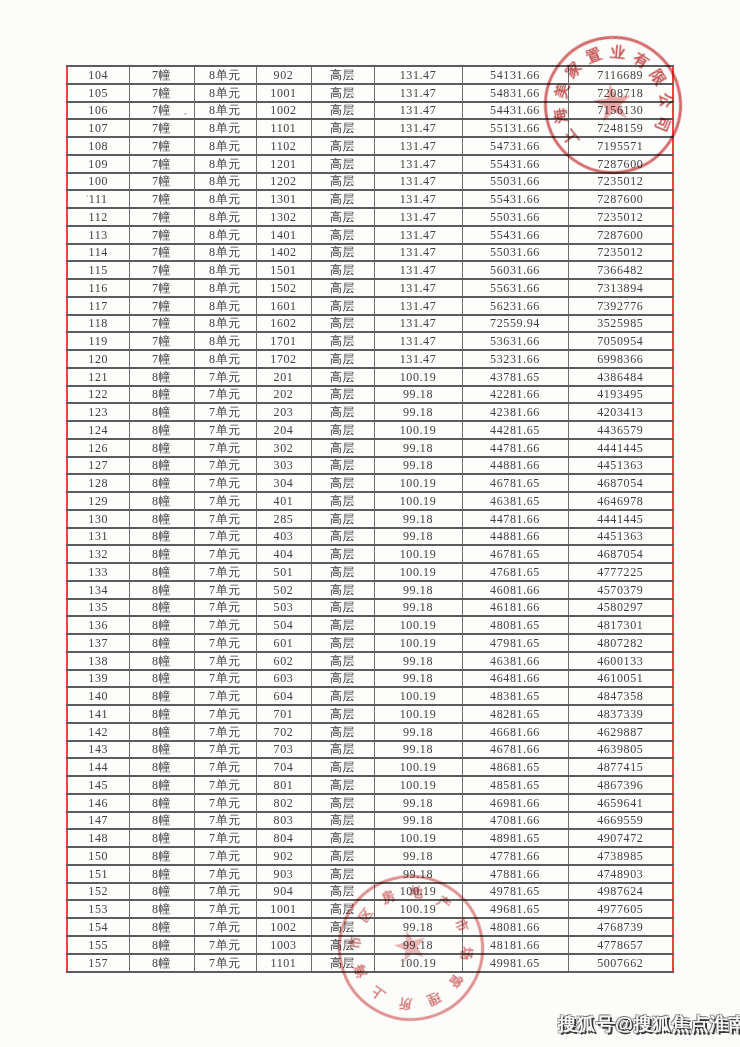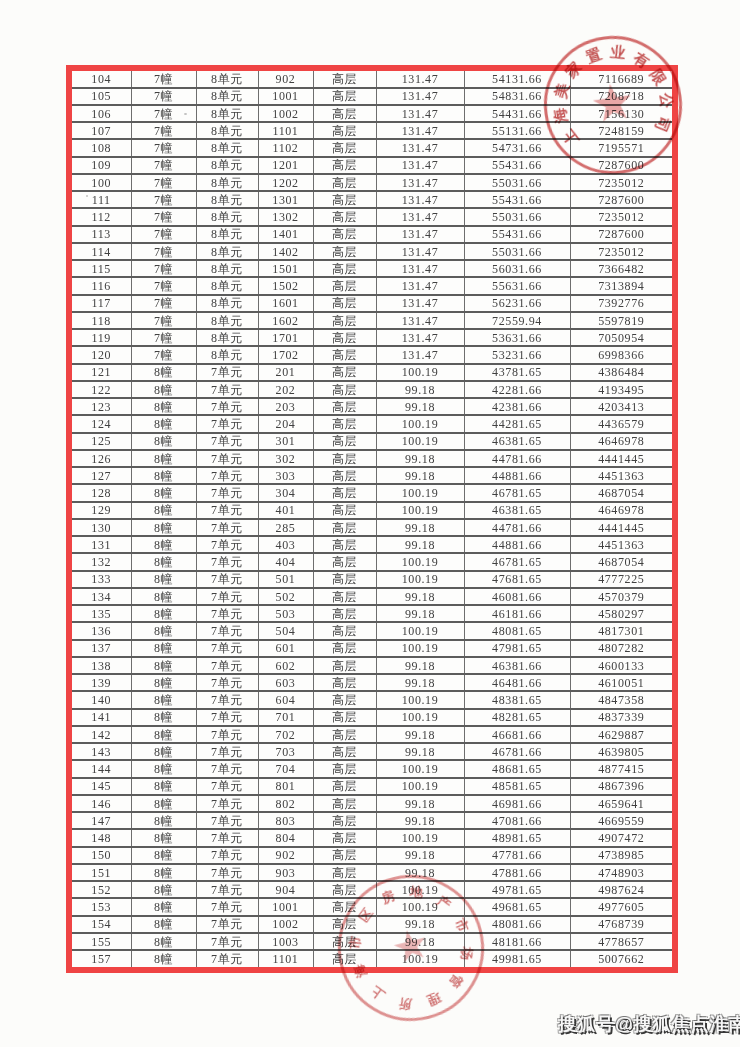--- a/index.html
+++ b/index.html
@@ -15,21 +15,21 @@
     background:#fdfdfc;
   }
   table.price td{
     border:1px solid #6e6e6e;
     border-top:2px solid #5c5c5c;
     border-bottom:2px solid #5c5c5c;
     text-align:center;vertical-align:middle;
     font-size:12px;color:#414141;letter-spacing:0.6px;
     padding:0;line-height:1;white-space:nowrap;overflow:hidden;
   }
-  table.price{border:6px solid #ef4444;}
+  table.price{border:2px solid #ef4444;}
   
   .seal{
     position:absolute;border-radius:50%;
     pointer-events:none;filter:blur(0.4px);
     mix-blend-mode:multiply;
   }
   .seal-top{
     left:544px;top:36px;width:132px;height:132px;
     border:3px solid rgba(199,62,62,0.75);
     transform:rotate(-8deg);
@@ -224,21 +224,21 @@
           <td>7392776</td>
         </tr>
         <tr>
           <td>118</td>
           <td>7幢</td>
           <td>8单元</td>
           <td>1602</td>
           <td>高层</td>
           <td>131.47</td>
           <td>72559.94</td>
-          <td>5597819</td>
+          <td>3525985</td>
         </tr>
         <tr>
           <td>119</td>
           <td>7幢</td>
           <td>8单元</td>
           <td>1701</td>
           <td>高层</td>
           <td>131.47</td>
           <td>53631.66</td>
           <td>7050954</td>
@@ -285,30 +285,20 @@
         </tr>
         <tr>
           <td>124</td>
           <td>8幢</td>
           <td>7单元</td>
           <td>204</td>
           <td>高层</td>
           <td>100.19</td>
           <td>44281.65</td>
           <td>4436579</td>
-        </tr>
-        <tr>
-          <td>125</td>
-          <td>8幢</td>
-          <td>7单元</td>
-          <td>301</td>
-          <td>高层</td>
-          <td>100.19</td>
-          <td>46381.65</td>
-          <td>4646978</td>
         </tr>
         <tr>
           <td>126</td>
           <td>8幢</td>
           <td>7单元</td>
           <td>302</td>
           <td>高层</td>
           <td>99.18</td>
           <td>44781.66</td>
           <td>4441445</td>

